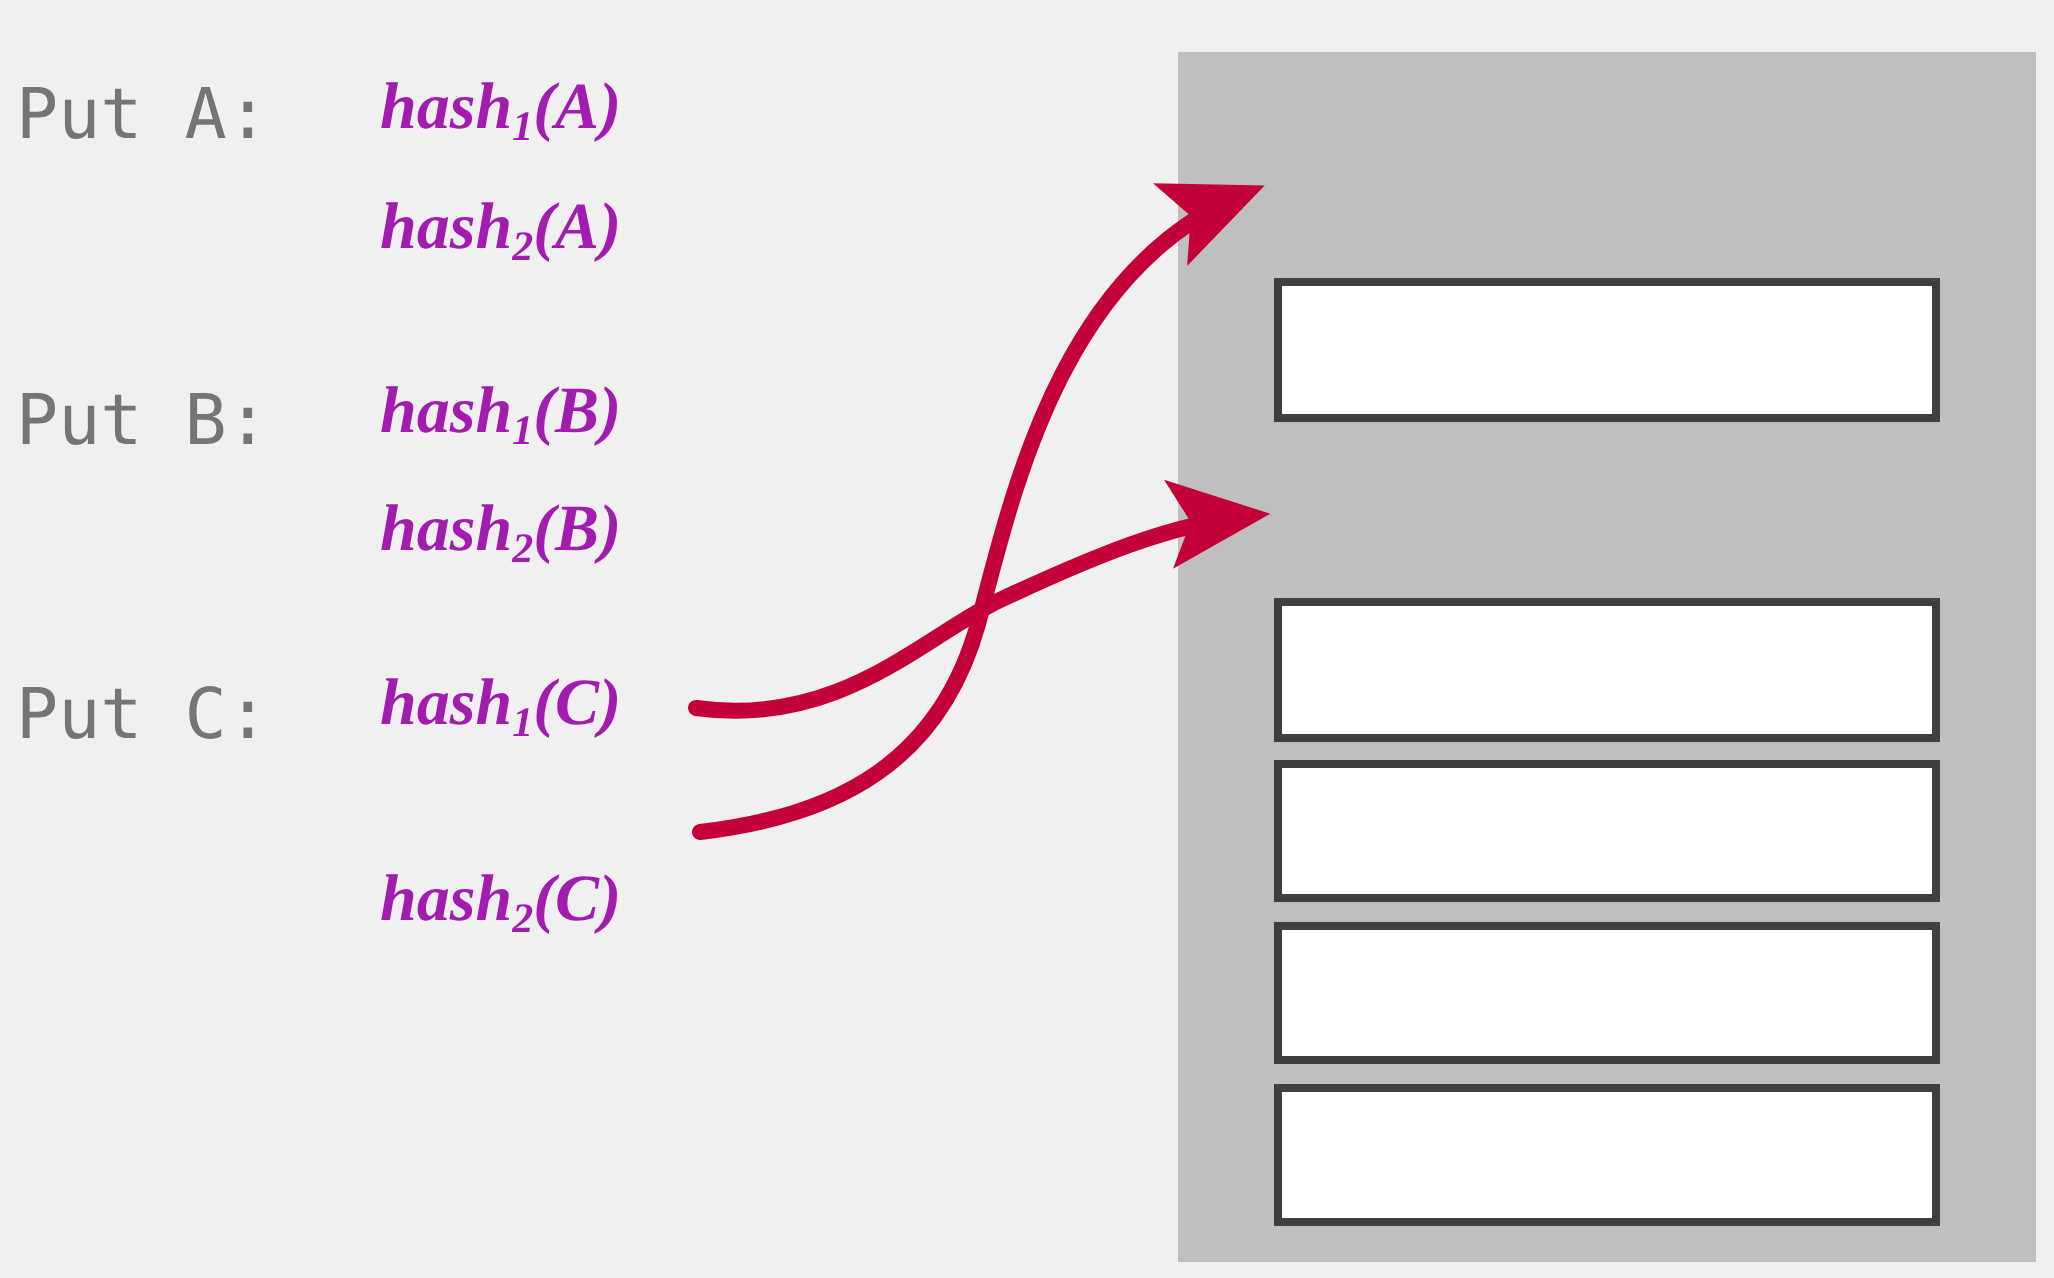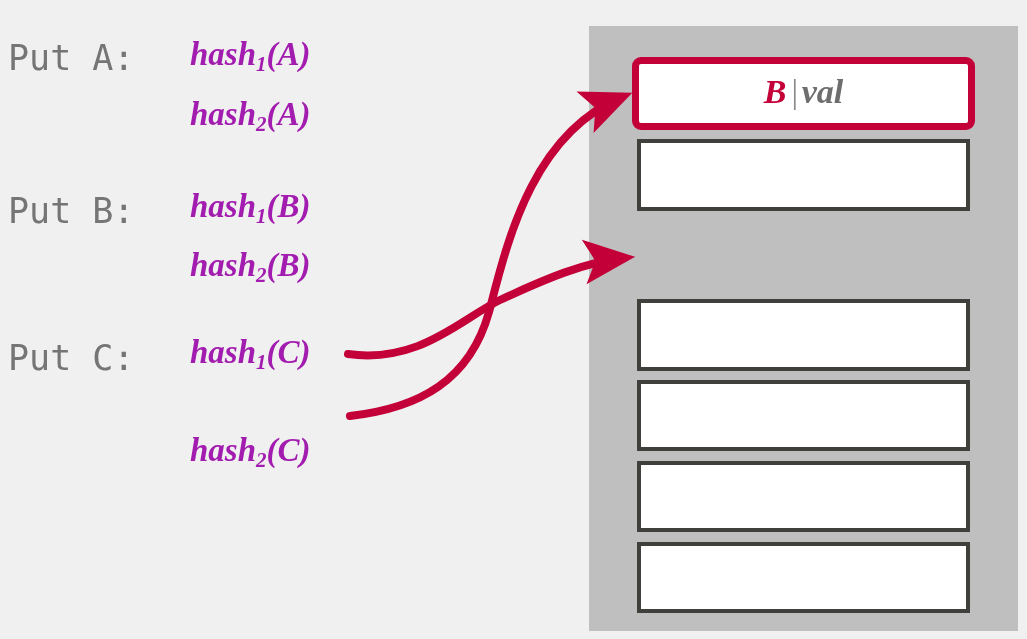--- a/index.html
+++ b/index.html
@@ -107,23 +107,20 @@
     <div class="hash-line" style="left:190px; top:247px;"><span>hash</span><sub>2</sub><span>(B)</span></div>
 
     <div class="op-label" style="left:8px; top:338px;">Put C:</div>
     <div class="hash-line" style="left:190px; top:334px;"><span>hash</span><sub>1</sub><span>(C)</span></div>
     <div class="hash-line" style="left:190px; top:396px;margin-top:36px;"><span>hash</span><sub>2</sub><span>(C)</span></div>
 
   </div>
 
   <div id="table-panel">
 
-    <div class="slot highlight" style="top:31px; height:73px;">
-      <span class="slot-text"><span class="slot-key">B</span><span class="slot-sep">|</span><span class="slot-val">val</span></span>
-    </div>
 
     <div class="slot" style="top:113px; height:72px;">
       <span class="slot-text"><span class="slot-key"></span><span class="slot-sep"></span><span class="slot-val"></span></span>
     </div>
 
 
     <div class="slot" style="top:273px; height:72px;">
       <span class="slot-text"><span class="slot-key"></span><span class="slot-sep"></span><span class="slot-val"></span></span>
     </div>
 

